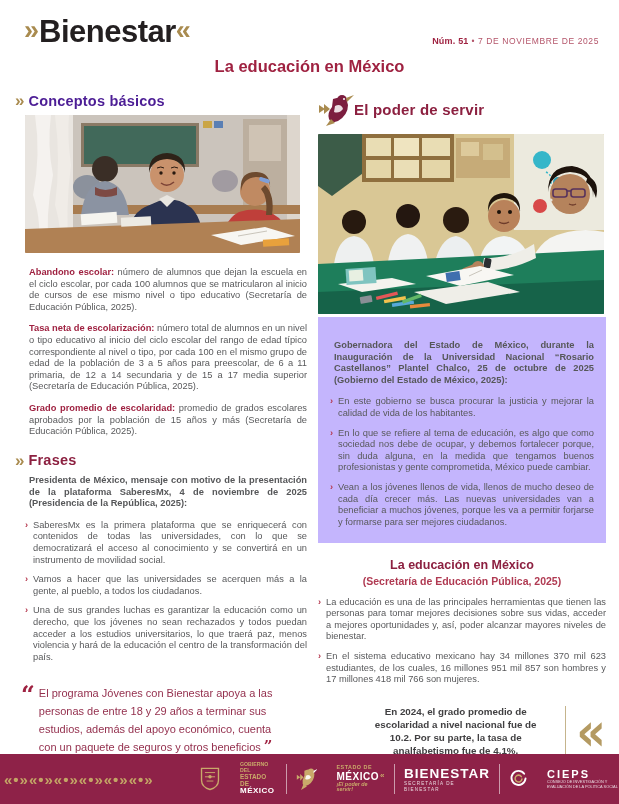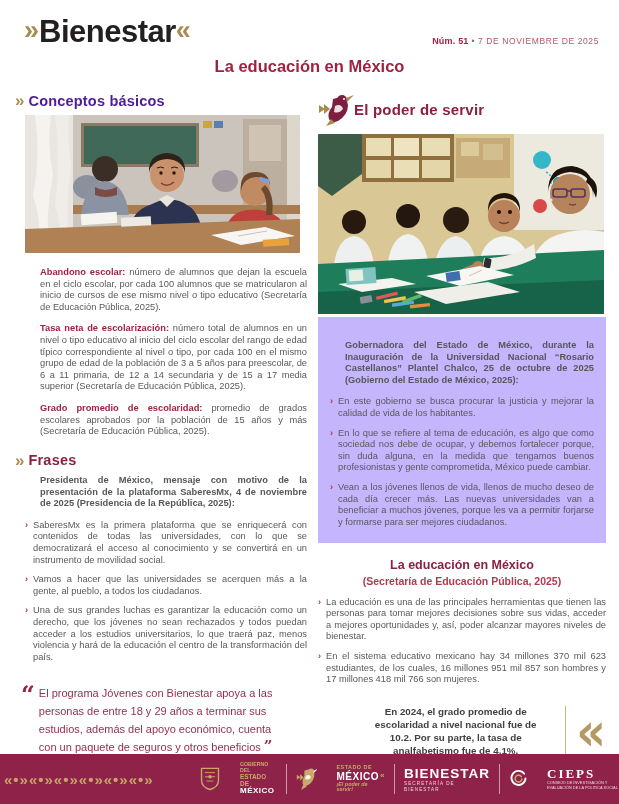--- a/index.html
+++ b/index.html
@@ -24,21 +24,21 @@
 
   .sec-head{display:flex;align-items:center;gap:4px;margin:0 0 6px 0;}
   .sec-head .marker{color:#a98b4f;font-weight:800;font-size:17px;line-height:1;}
   .sec-title{font-size:14.5px;font-weight:800;letter-spacing:0.2px;}
   .sec-title.gray{color:#4c1d95;}
   .sec-title.maroon{color:#8c2040;}
 
   .photo{display:block;border-radius:1px;}
   .indent{margin-left:10px;}
 
-  p.body{font-size:9.3px;line-height:1.25;text-align:justify;margin:0 0 10px 15px;color:#58595b;}
+  p.body{font-size:9.3px;line-height:1.25;text-align:justify;margin:0 0 10px 4px;color:#58595b;}
   p.body .lead{font-weight:800;color:#9f2241;}
   p.body.boldintro{font-weight:800;color:#565759;}
 
   .bullet-item{position:relative;font-size:9.3px;line-height:1.25;text-align:justify;
                margin:0 0 8px 0;padding-left:8px;color:#58595b;}
   .bullet-item .bmark{position:absolute;left:0;top:0;color:#b5394f;font-weight:800;}
 
   
   .quote-block{margin-top:20px;display:flex;}
   .open-quote{font-size:24px;font-weight:800;color:#9f2241;line-height:0.8;margin:2px 4px 0 6px;font-family:"DejaVu Serif",serif;}
@@ -75,21 +75,21 @@
   .gob-text .g3{font-size:8px;font-weight:800;color:#ffffff;letter-spacing:0.5px;}
   .edo-text{display:flex;flex-direction:column;line-height:1.1;}
   .edo-text .e1{font-size:5.4px;font-weight:800;color:#c9a96a;letter-spacing:0.5px;}
   .edo-text .e2{font-size:10px;font-weight:800;color:#ffffff;letter-spacing:0.5px;display:flex;align-items:center;gap:1px;}
   .edo-text .e2 .mini-leaf{color:#c9a96a;font-size:8px;}
   .edo-text .e3{font-size:5.4px;font-weight:700;font-style:italic;color:#c9a96a;}
   .bien-text{display:flex;flex-direction:column;line-height:1.15;}
   .bien-text .b1{font-size:13.5px;font-weight:800;color:#ffffff;letter-spacing:1px;}
   .bien-text .b2{font-size:4.6px;color:#e8d6de;letter-spacing:1.1px;}
   .cieps-text{display:flex;flex-direction:column;line-height:1.1;}
-  .cieps-text .c1{font-size:13px;font-weight:800;color:#ffffff;letter-spacing:2px;font-family:Liberation Serif, serif;}
+  .cieps-text .c1{font-size:11px;font-weight:800;color:#ffffff;letter-spacing:2px;}
   .cieps-text .c2{font-size:3.9px;color:#e8d6de;width:72px;line-height:1.25;}
 </style>
 </head>
 <body>
 
 <div class="page">
 
   <div class="masthead">
     <span class="leaf big">»</span>
     <span class="logo-bienestar">Bienestar</span>

